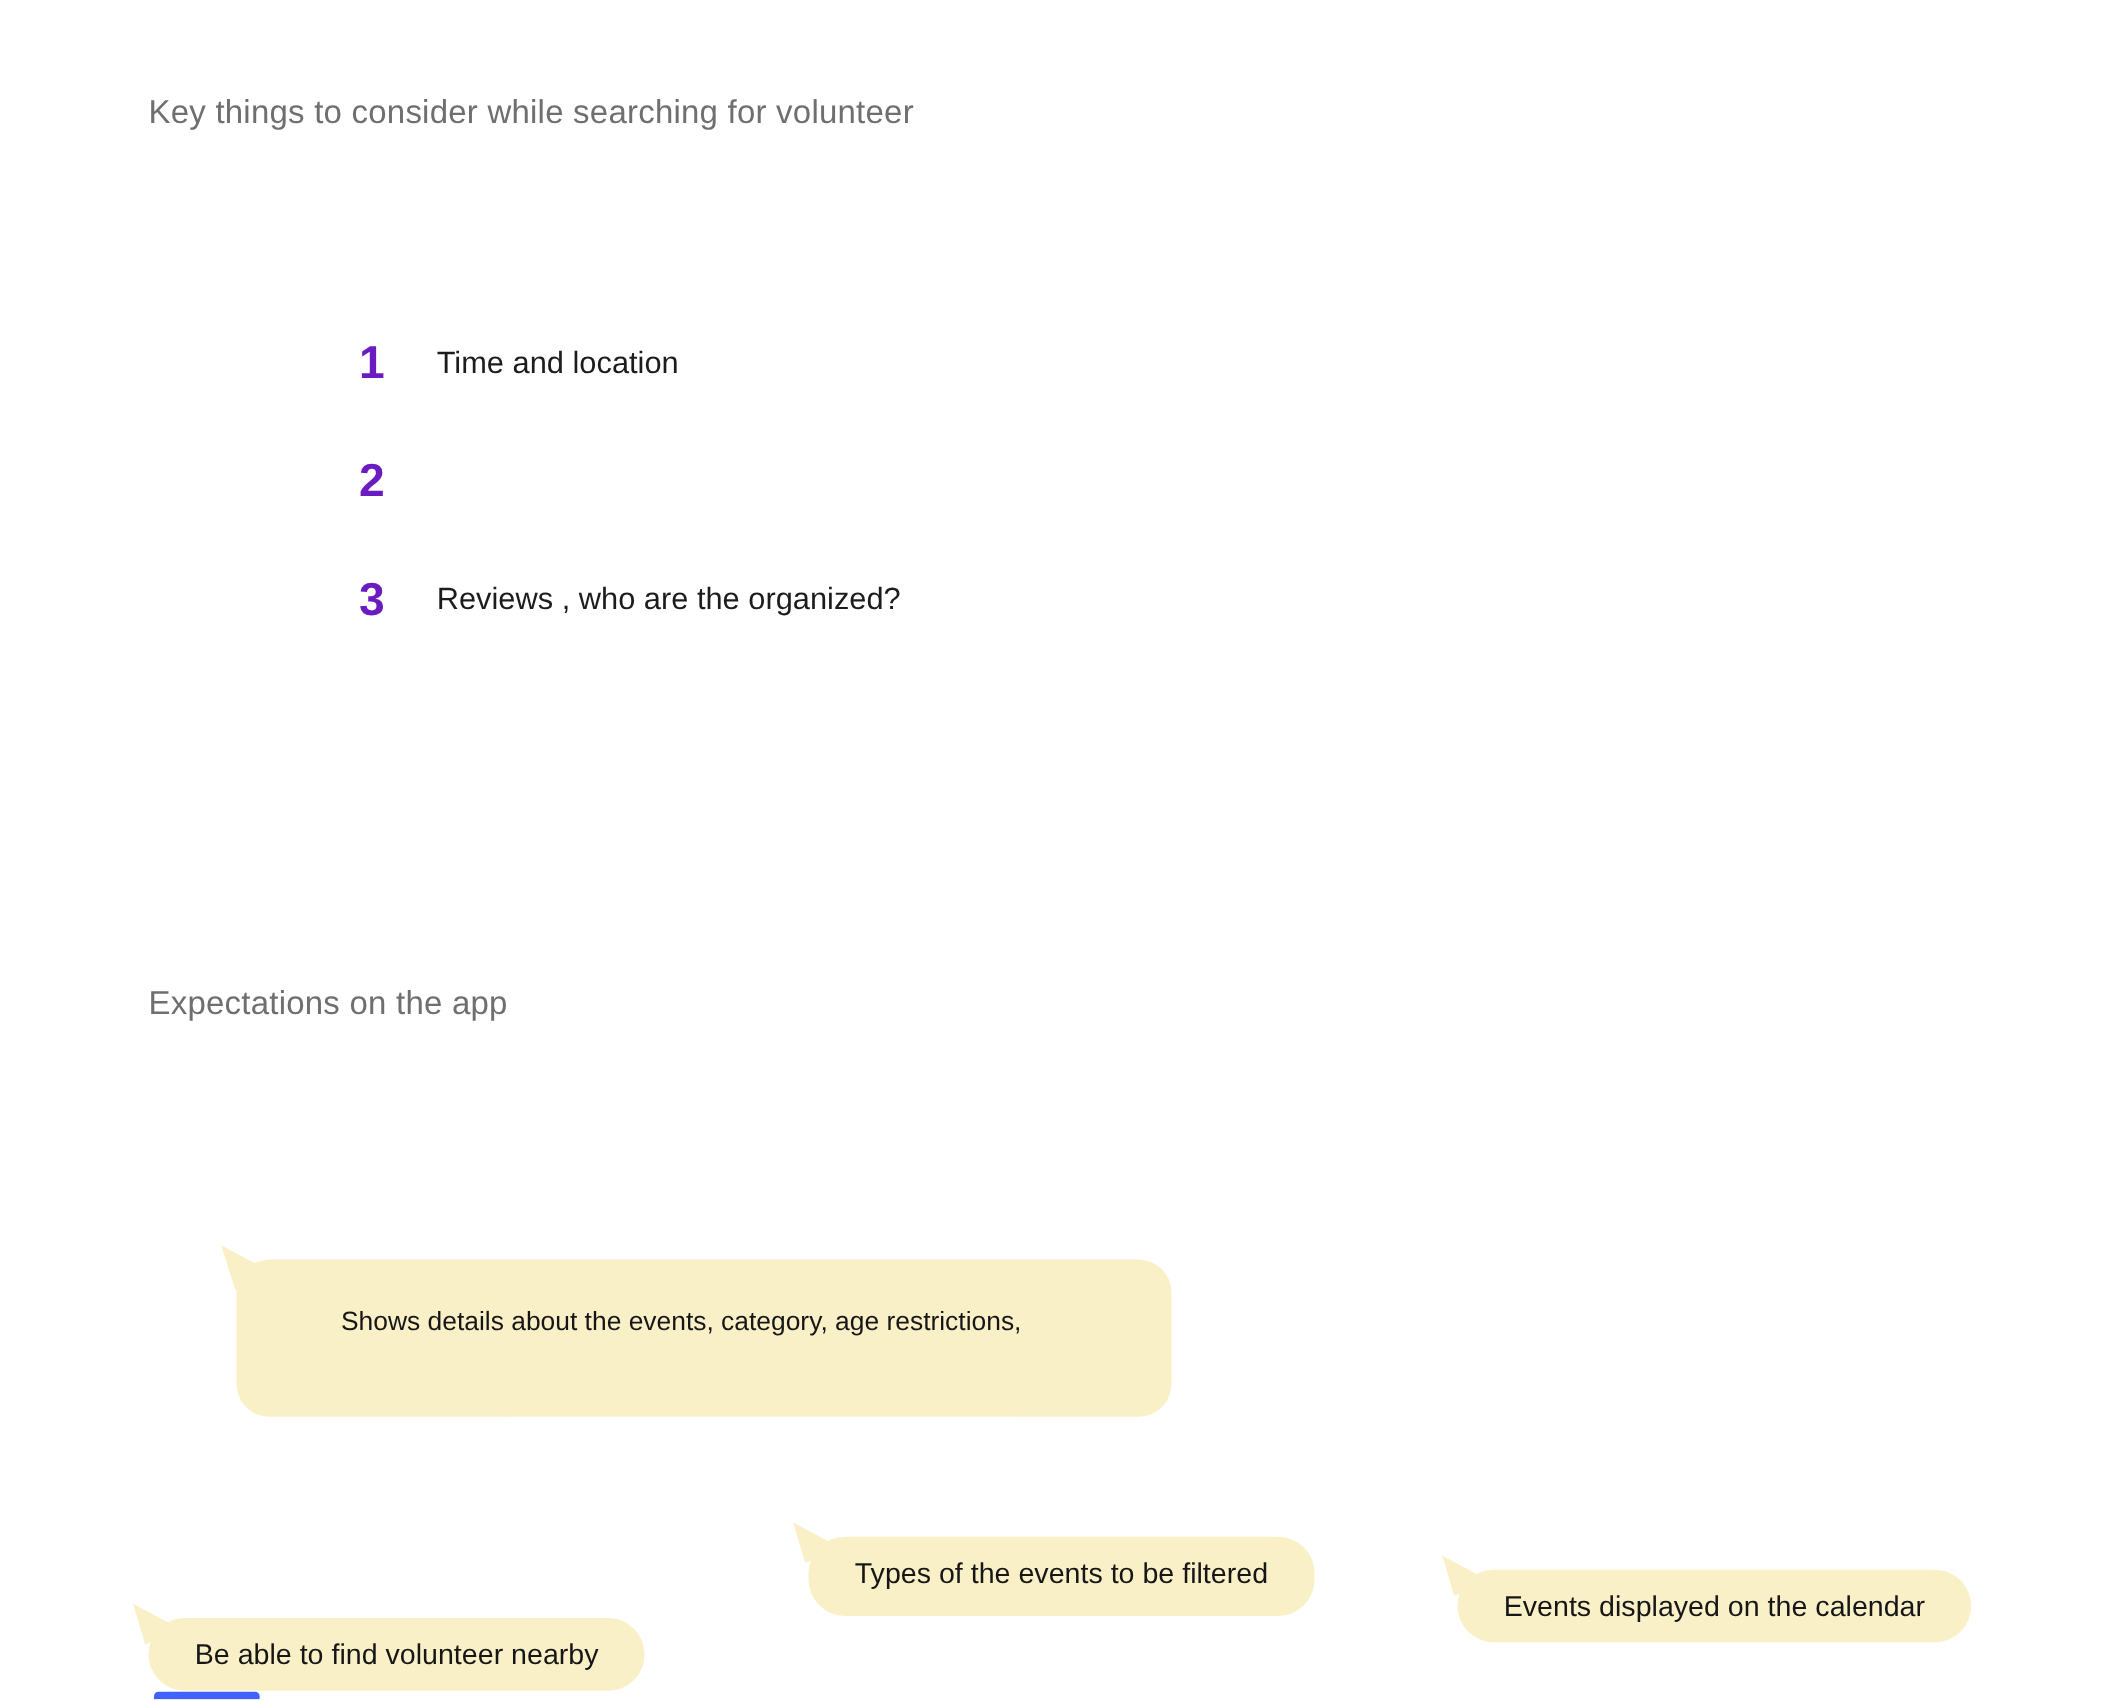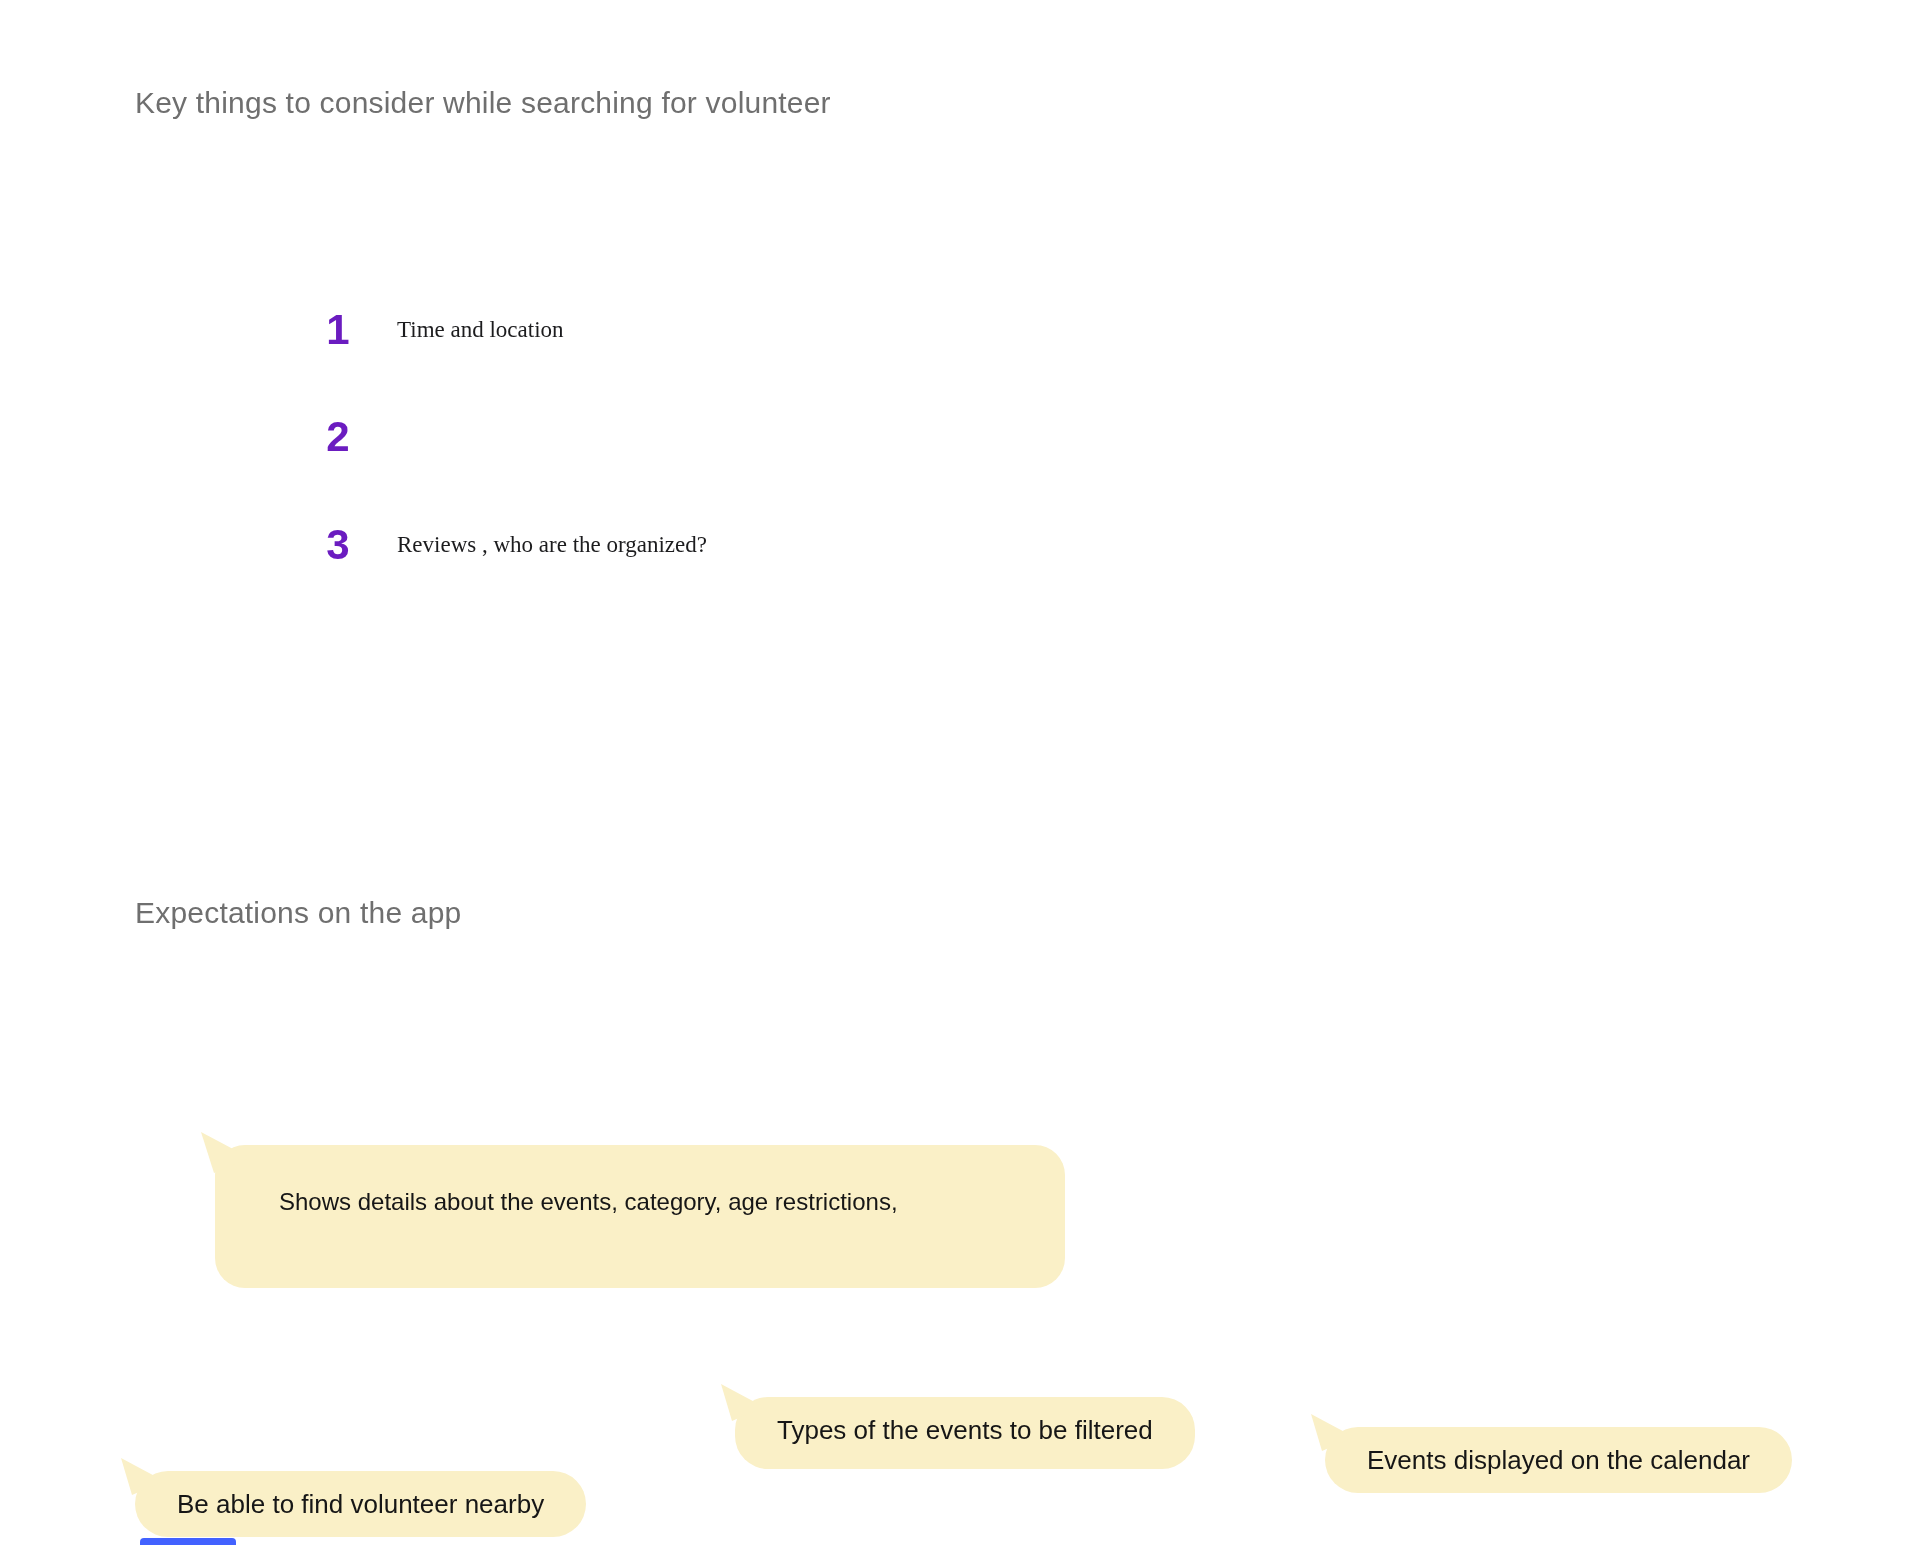--- a/index.html
+++ b/index.html
@@ -30,23 +30,22 @@
     width: 56px;
     text-align: center;
     color: var(--accent, #6B1CC0);
     font-size: 42px;
     font-weight: 800;
     line-height: 56px;
   }
   .list-text {
     margin-left: 31px;
     color: var(--text, #1c1c1e);
-    font-size: 23px;
+    font-size: 28px;
     white-space: nowrap;
-    font-family: Liberation Serif, serif;
   }
   .bubble {
     position: absolute;
     background: var(--bubble-fill, #FAF0C7);
     border-radius: 33px;
   }
   .bubble .tail {
     position: absolute;
     left: -15px;
     top: -14px;
@@ -58,21 +57,21 @@
     line-height: 66px;
     font-size: 26px;
     color: var(--bubble-text, #161616);
     white-space: nowrap;
   }
   .bubble-large {
     width: 850px;
     height: 143px;
     border-radius: 30px;
     box-sizing: border-box;
-    padding: 36px 0 0 64px;
+    padding: 36px 0 0 95px;
   }
   .bubble-large .bubble-line {
     font-size: 24px;
     line-height: 42px;
     color: var(--bubble-text, #161616);
     white-space: nowrap;
   }
   .partial-blue {
     position: absolute;
     background: var(--partial-blue, #4262FF);

